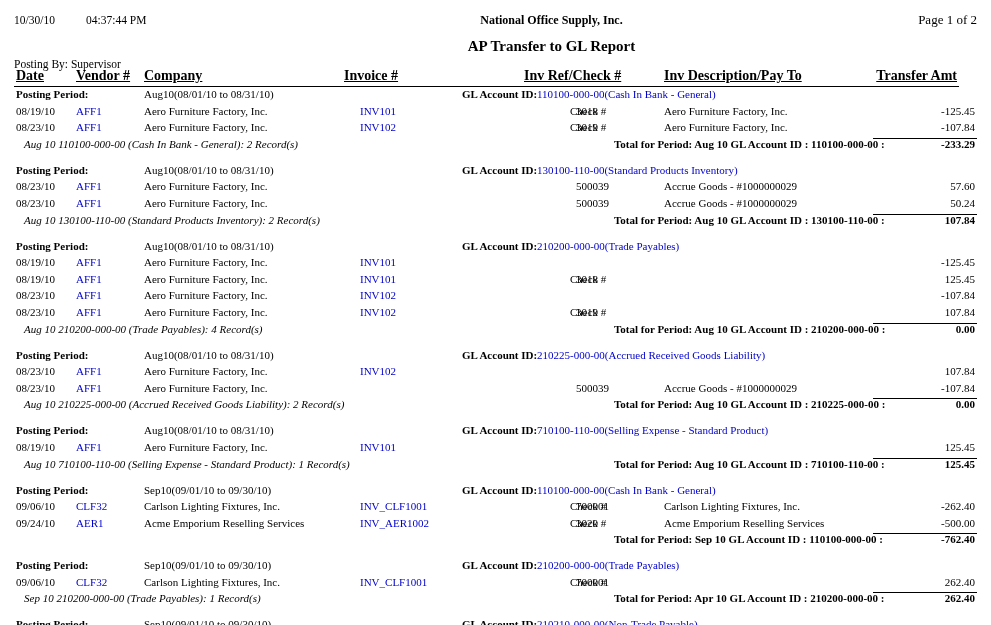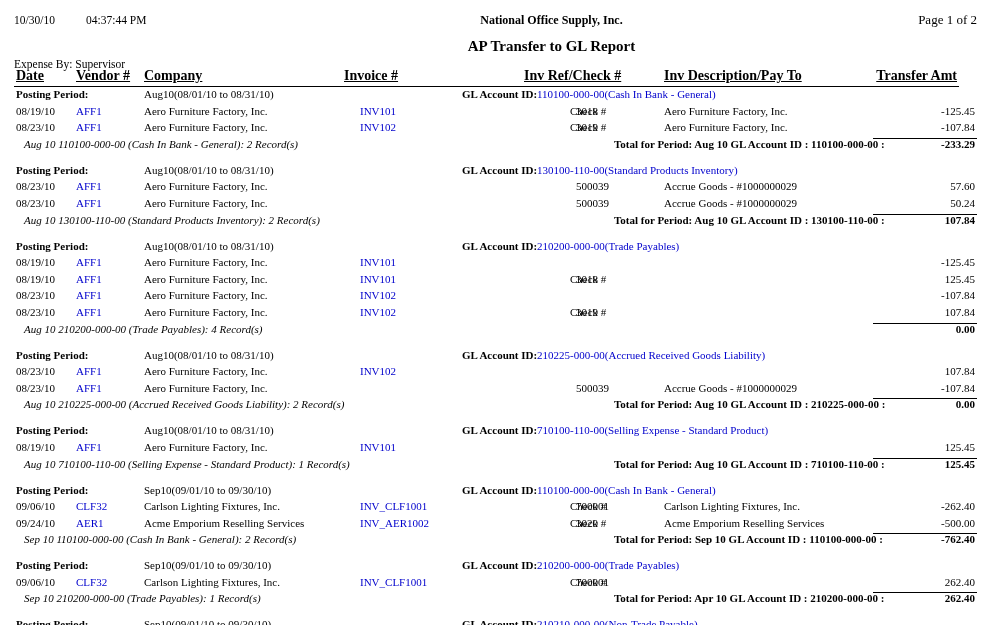--- a/index.html
+++ b/index.html
@@ -150,21 +150,21 @@
   <div class="hdr">
     <div class="hdr-row1">
       <div class="hdr-date">10/30/10</div>
       <div class="hdr-time">04:37:44 PM</div>
       <div class="hdr-center">
         <div class="company">National Office Supply, Inc.</div>
         <div class="report-title">AP Transfer to GL Report</div>
       </div>
       <div class="hdr-page">Page 1 of 2</div>
     </div>
-    <div class="hdr-row2">Expense By: Supervisor</div>
+    <div class="hdr-row2">Posting By: Supervisor</div>
   </div>
 
   <div class="colhdr">
     <span class="c-date">Date</span>
     <span class="c-vendor">Vendor #</span>
     <span class="c-company">Company</span>
     <span class="c-invoice">Invoice #</span>
     <span class="c-invref">Inv Ref/Check #</span>
     <span class="c-invdesc">Inv Description/Pay To</span>
     <span class="c-amt">Transfer Amt</span>
@@ -276,20 +276,21 @@
         <span class="f-vendor">AFF1</span>
         <span class="f-company">Aero Furniture Factory, Inc.</span>
         <span class="f-invoice">INV102</span>
         <span class="f-check">Check #</span>
         <span class="f-checkno">3019</span>
         <span class="f-desc"></span>
         <span class="f-amt">107.84</span>
       </div>
       <div class="row" style="height: 26px;">
         <span class="subtotal-lbl">Aug 10   210200-000-00 (Trade Payables): 4 Record(s)</span>
+        <span class="total-lbl">Total for Period:  Aug 10    GL Account ID : 210200-000-00 :</span>
         <span class="f-amt amt-bold">0.00</span>
         <span class="rule rule-top"></span>
       </div>
       <div class="row">
         <span class="posting-lbl">Posting Period:</span>
         <span class="posting-val">Aug10(08/01/10 to 08/31/10)</span>
         <span class="glaccount-lbl">GL Account ID:</span>
         <span class="glaccount-val">210225-000-00(Accrued Received Goods Liability)</span>
       </div>
       <div class="row">
@@ -360,21 +361,20 @@
         <span class="f-date">09/24/10</span>
         <span class="f-vendor">AER1</span>
         <span class="f-company">Acme Emporium Reselling Services</span>
         <span class="f-invoice">INV_AER1002</span>
         <span class="f-check">Check #</span>
         <span class="f-checkno">3020</span>
         <span class="f-desc">Acme Emporium Reselling Services</span>
         <span class="f-amt">-500.00</span>
       </div>
       <div class="row" style="height: 26px;">
-        <span class="subtotal-lbl">Sep 10   110100-000-00 (Cash In Bank - General): 2 Record(s)</span>
         <span class="total-lbl">Total for Period:  Sep 10    GL Account ID : 110100-000-00 :</span>
         <span class="f-amt amt-bold">-762.40</span>
         <span class="rule rule-top"></span>
       </div>
       <div class="row">
         <span class="posting-lbl">Posting Period:</span>
         <span class="posting-val">Sep10(09/01/10 to 09/30/10)</span>
         <span class="glaccount-lbl">GL Account ID:</span>
         <span class="glaccount-val">210200-000-00(Trade Payables)</span>
       </div>

